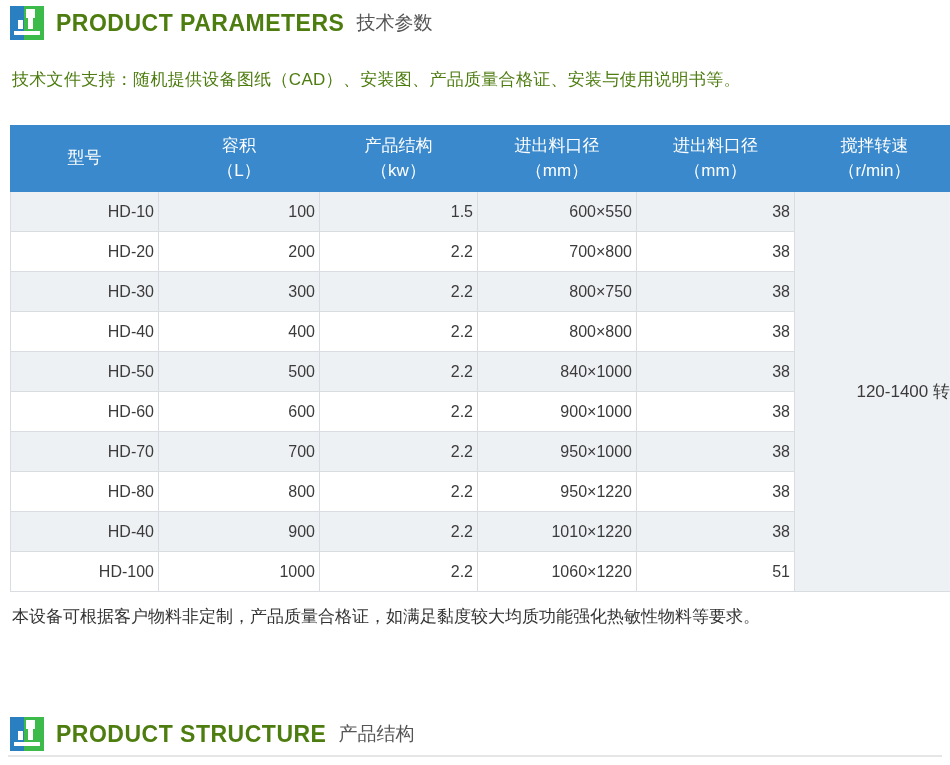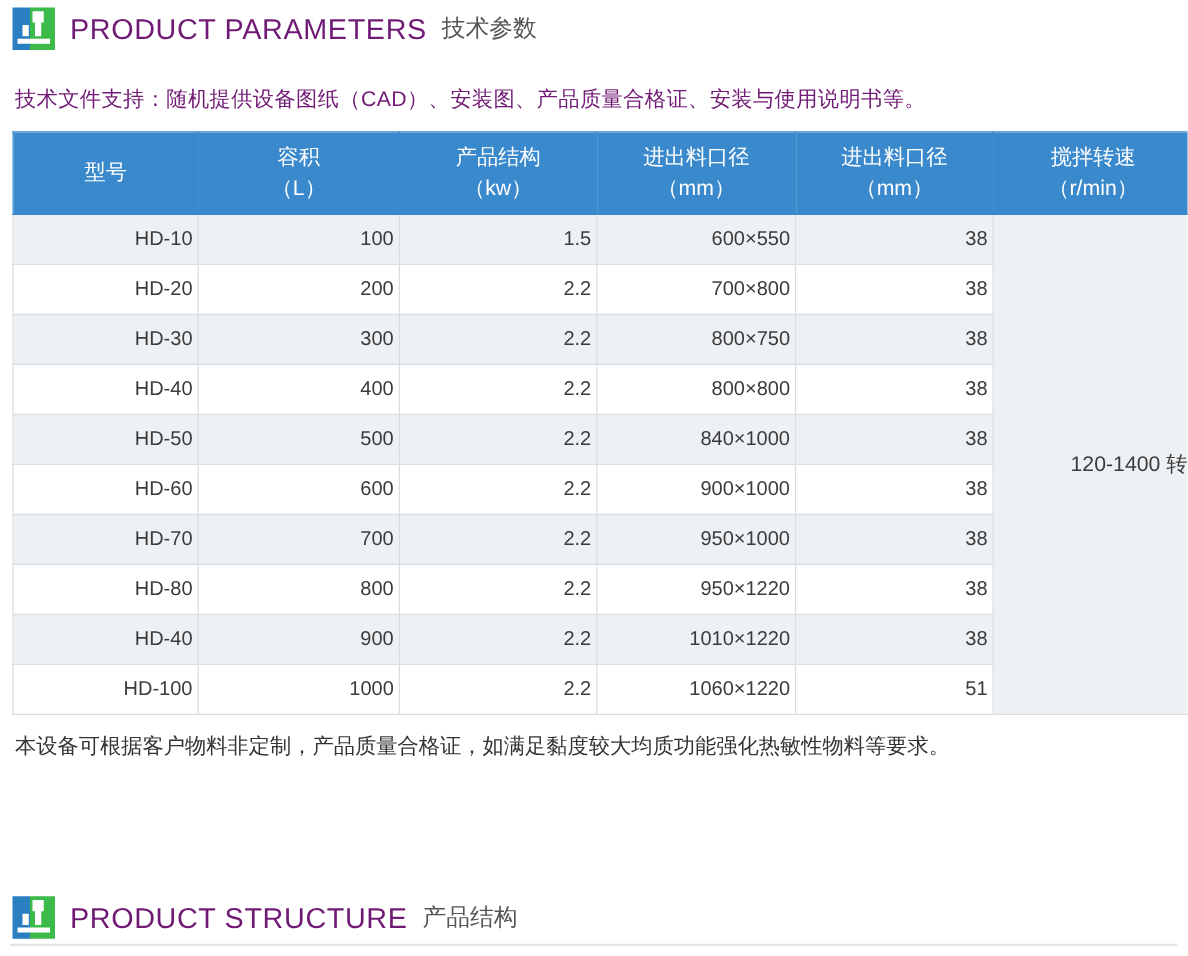--- a/index.html
+++ b/index.html
@@ -78,42 +78,43 @@
   .logo-mark .lm-stem2 {
     position: absolute;
     left: 8px;
     top: 14px;
     width: 5px;
     height: 9px;
     background: #ffffff;
   }
 
   .title-en {
-    color: #701a75;
+    color: #4d7c0f;
     font-size: 23px;
     letter-spacing: 0.5px;
-    font-weight: 400;
+    font-weight: 700;
   }
   .title-cn {
     color: #555;
     font-size: 19px;
     margin-left: 12px;
   }
 
   
   .intro {
     font-size: 17px;
-    color: #701a75;
+    color: #4d7c0f;
     padding: 22px 28px 14px 12px;
     letter-spacing: 0.3px;
   }
 
   
   .table-wrap {
     padding: 0 10px;
+    margin-top: 20px;
   }
   table.spec {
     border-collapse: collapse;
     width: 930px;
     table-layout: fixed;
   }
   table.spec th {
     background: #3a89cc;
     color: #ffffff;
     font-weight: normal;

